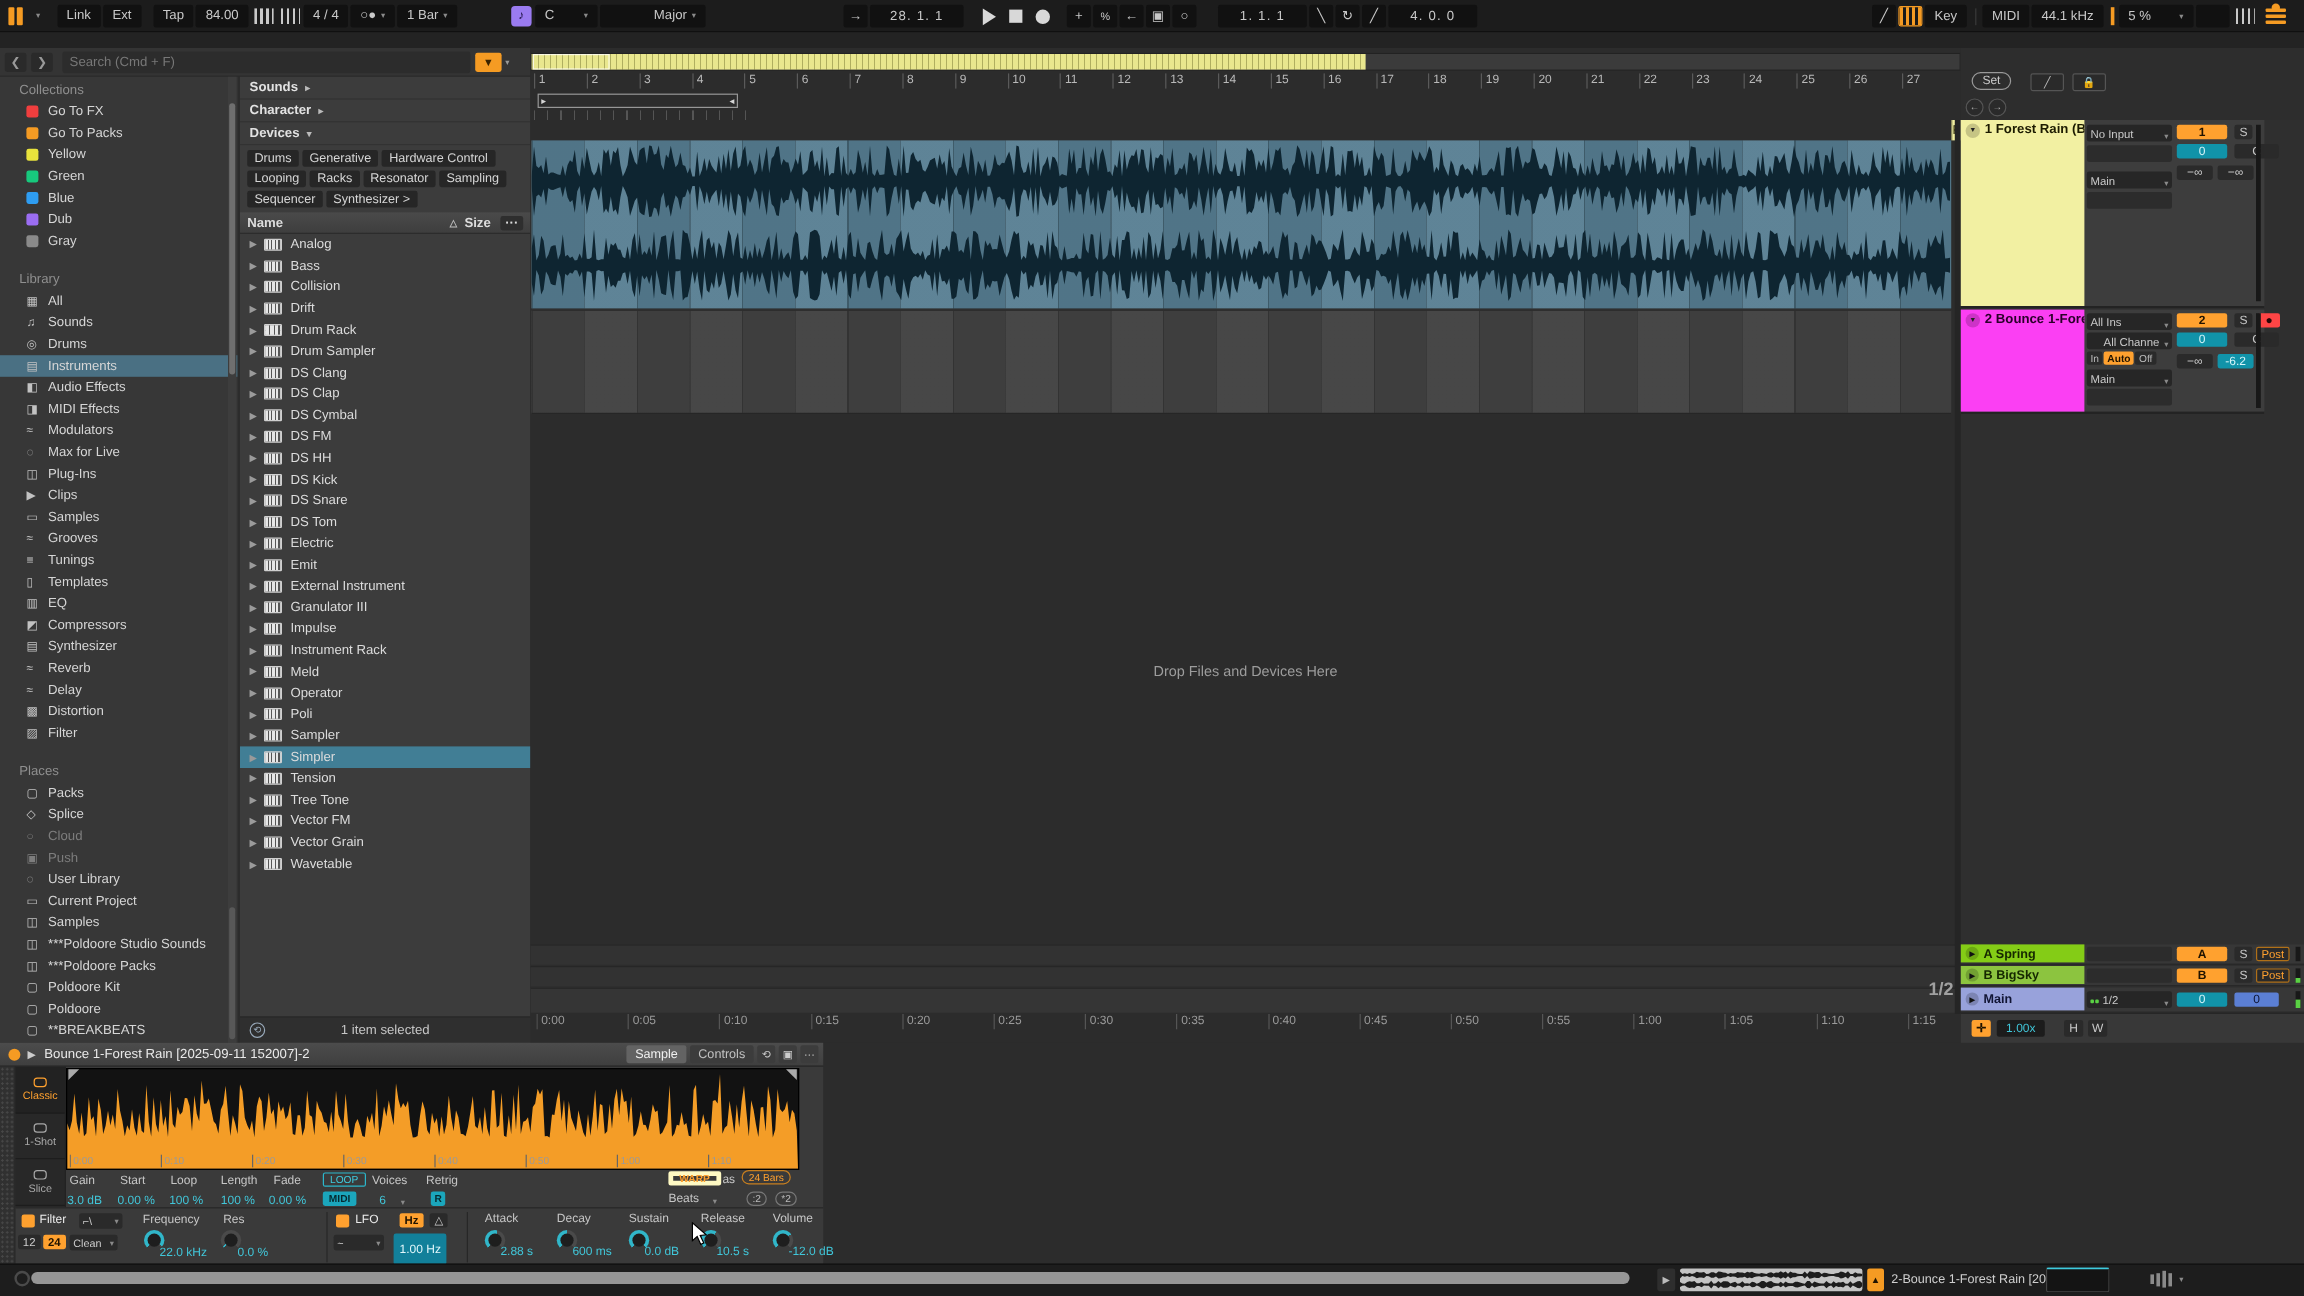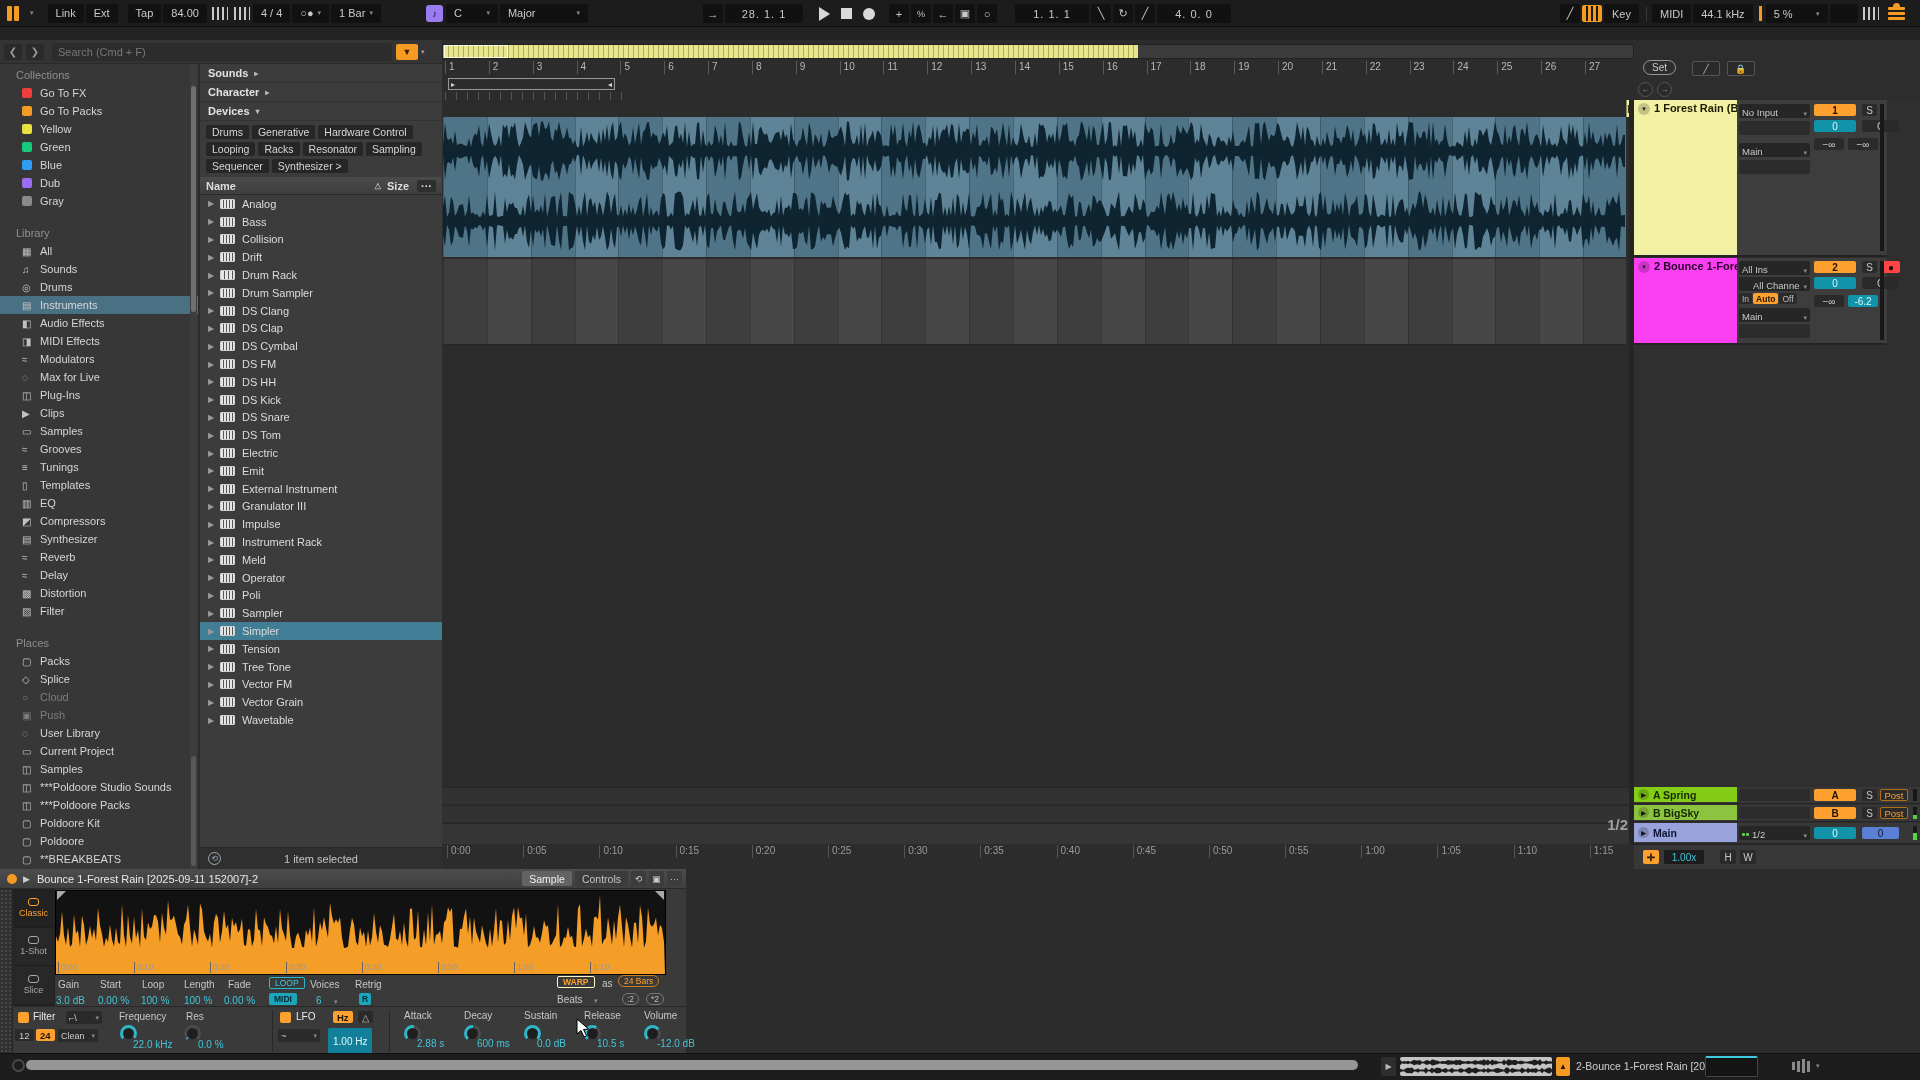--- a/index.html
+++ b/index.html
@@ -114,21 +114,21 @@
 .loopico{width:11px;height:8px;border:1px solid currentColor;border-radius:3px}
 #wavebox{left:55px;top:1px;width:611px;height:85px;background:#121212;border:1px solid #000}
 .lmark{position:absolute;top:0;width:0;height:0;border-top:9px solid #aaa}
 #wtimes{left:2px;top:71px;display:flex;width:606px;overflow:hidden}
 .wtime{flex:none;width:76px;border-left:1px solid #666;padding-left:2px;font-size:8.5px;color:#9a9a9a;height:11px}
 .plabel{position:absolute;color:#c6c6c6;font-size:10px;white-space:nowrap}
 .pvalue{position:absolute;color:#41c6d9;font-size:10px;white-space:nowrap}
 .chip2{position:absolute;font-size:8.5px;border-radius:2px;display:flex;align-items:center;justify-content:center;padding:0 5px;height:12px;white-space:nowrap}
 .chip2.loop{border:1px solid #2bb7cc;color:#3ecadd}
 .chip2.snap{background:#1ba6bc;color:#052a30;font-weight:bold}
-.chip2.warp{border:1px solid #fef9c3;color:#ffa12f;font-weight:bold}
+.chip2.warp{border:4px solid #fef9c3;color:#ffa12f;font-weight:bold}
 .chip2.rpill{border:1px solid #c87f1f;color:#ffa12f;border-radius:8px}
 .chip2.gpill{border:1px solid #777;color:#bbb;border-radius:7px;padding:0 4px}
 #botrow{left:13px;top:117px;width:673px;height:47px;background:#3a3a3a;border-top:1px solid #272727}
 .cb{position:absolute;width:11px;height:11px;background:#ffa12f;border-radius:2px}
 .dd{position:absolute;height:13px;background:#2a2a2a;border-radius:2px;color:#ccc;font-size:9px;display:flex;align-items:center;justify-content:space-between;padding:0 3px}
 .schip{position:absolute;height:12px;border-radius:2px;font-size:9.5px;display:flex;align-items:center;justify-content:center;padding:0 4px;background:#2a2a2a;color:#ccc}
 .schip.on{background:#ffa12f;color:#201300;font-weight:bold}
 .knob{position:absolute;width:17px;height:17px;border-radius:50%}
 .knob .cap{position:absolute;inset:3px;background:#1e1e1e;border-radius:50%}
 .vdiv{position:absolute;top:4px;bottom:4px;width:1px;background:#272727}
@@ -166,21 +166,21 @@
     <span class="tbox">
         <span>1 Bar</span>
         <span class="caret">▾</span>
       </span>
     <span style="width:40px"></span>
     <span class="scalechip">♪</span>
     <span class="tbox" style="width:52px;justify-content:space-between">
         <span>C</span>
         <span class="caret">▾</span>
       </span>
-    <span class="tbox" style="width:88px;justify-content:space-between">
+    <span class="tbox" style="width:88px;justify-content:flex-end">
         <span>Major</span>
         <span class="caret">▾</span>
       </span>
   </div>
   <div class="r flex" style="left:703px;top:4px;height:19px">
     <span class="tr-ic">→</span>
     <span class="tbox" style="width:78px;letter-spacing:1px">28. 1. 1</span>
     <span style="width:14px"></span>
     <span class="play" style="margin-right:11px"></span>
     <span class="stopsq" style="margin-right:11px"></span>
@@ -717,20 +717,21 @@
     <div class="r" id="beatticks"></div>
 
     <div class="r" id="clipnext">F</div>
     <div class="r" id="clipwave">
       <svg width="1183" height="140" style="position:absolute;left:0;top:0">
         <polygon id="arrwave-a" fill="#0e2531" points="0,30.0 2,5.0 4,21.4 6,22.9 8,20.5 10,27.4 12,13.5 14,28.4 16,26.8 18,26.7 20,27.6 22,28.4 24,28.9 26,20.7 28,29.7 30,20.5 32,16.5 34,18.3 36,7.7 38,25.5 40,30.0 42,13.4 44,23.9 46,6.3 48,16.2 50,25.5 52,29.2 54,26.2 56,18.1 58,29.9 60,7.4 62,11.2 64,7.4 66,21.2 68,8.6 70,10.7 72,5.6 74,20.6 76,30.0 78,26.1 80,20.6 82,5.0 84,11.3 86,17.7 88,20.5 90,8.4 92,6.5 94,5.7 96,19.2 98,4.2 100,4.6 102,12.0 104,11.1 106,4.3 108,20.1 110,24.6 112,11.7 114,14.6 116,4.4 118,14.5 120,22.3 122,19.6 124,10.1 126,20.4 128,21.3 130,27.5 132,22.6 134,30.0 136,30.0 138,9.2 140,29.8 142,24.4 144,14.7 146,25.4 148,15.4 150,21.2 152,24.2 154,26.8 156,13.1 158,27.5 160,11.2 162,23.8 164,7.4 166,25.4 168,11.0 170,5.1 172,23.7 174,21.0 176,8.9 178,4.6 180,22.1 182,15.9 184,20.6 186,28.8 188,24.7 190,10.0 192,26.7 194,16.4 196,5.5 198,27.4 200,15.1 202,12.8 204,5.6 206,4.9 208,20.9 210,15.4 212,18.3 214,18.4 216,27.2 218,22.5 220,15.0 222,20.3 224,8.8 226,28.9 228,26.9 230,24.7 232,10.0 234,7.9 236,22.2 238,16.6 240,26.0 242,5.3 244,30.0 246,14.0 248,29.6 250,27.2 252,27.3 254,6.5 256,4.9 258,29.6 260,12.6 262,27.2 264,29.4 266,23.6 268,28.7 270,26.6 272,7.7 274,15.2 276,27.0 278,17.7 280,29.5 282,4.5 284,27.4 286,29.7 288,23.9 290,28.8 292,28.7 294,28.2 296,4.3 298,7.4 300,19.8 302,28.7 304,29.7 306,15.1 308,29.7 310,4.4 312,27.1 314,26.9 316,12.5 318,9.6 320,15.6 322,17.9 324,16.2 326,24.4 328,26.1 330,22.1 332,16.7 334,15.4 336,14.5 338,23.6 340,11.6 342,20.5 344,17.2 346,29.7 348,6.4 350,21.7 352,26.3 354,29.8 356,23.4 358,22.2 360,10.1 362,21.0 364,28.8 366,5.3 368,13.6 370,30.0 372,17.0 374,21.0 376,26.8 378,16.0 380,29.4 382,29.3 384,23.2 386,11.5 388,19.9 390,21.2 392,18.7 394,19.1 396,13.6 398,9.2 400,16.7 402,29.0 404,4.3 406,5.1 408,21.5 410,27.2 412,26.1 414,17.6 416,29.4 418,6.7 420,29.0 422,5.3 424,30.0 426,21.8 428,18.8 430,13.3 432,25.3 434,13.5 436,14.5 438,18.6 440,29.8 442,27.9 444,28.8 446,29.5 448,6.8 450,19.6 452,7.6 454,28.2 456,23.0 458,23.1 460,5.6 462,23.9 464,29.9 466,13.3 468,20.8 470,4.6 472,26.0 474,11.6 476,6.7 478,15.6 480,26.6 482,25.8 484,29.8 486,19.8 488,23.1 490,8.1 492,30.0 494,8.3 496,24.5 498,16.6 500,12.3 502,12.9 504,7.1 506,21.2 508,7.3 510,7.9 512,22.1 514,27.0 516,5.8 518,25.7 520,14.1 522,15.1 524,11.4 526,12.6 528,28.6 530,14.4 532,21.7 534,6.4 536,29.0 538,27.8 540,22.8 542,24.3 544,18.9 546,29.5 548,9.8 550,11.6 552,17.8 554,11.8 556,29.0 558,18.9 560,5.2 562,18.3 564,28.7 566,7.0 568,29.9 570,19.5 572,26.5 574,28.7 576,22.6 578,6.3 580,17.2 582,25.6 584,26.2 586,18.5 588,29.7 590,29.7 592,15.5 594,29.6 596,6.0 598,9.0 600,7.4 602,11.9 604,25.3 606,16.6 608,21.8 610,15.9 612,26.9 614,6.2 616,25.2 618,18.4 620,7.3 622,8.8 624,5.4 626,23.2 628,25.1 630,22.7 632,29.4 634,21.1 636,18.0 638,4.1 640,7.2 642,15.5 644,23.3 646,7.6 648,25.8 650,8.4 652,12.9 654,28.1 656,27.7 658,15.6 660,4.8 662,27.5 664,22.0 666,4.6 668,6.0 670,30.0 672,28.0 674,29.8 676,10.9 678,29.0 680,8.8 682,9.1 684,8.3 686,23.0 688,9.6 690,21.7 692,13.4 694,29.7 696,28.8 698,22.3 700,30.0 702,4.6 704,12.8 706,16.7 708,10.3 710,13.4 712,29.6 714,29.0 716,28.2 718,6.1 720,25.7 722,29.4 724,29.9 726,27.2 728,17.0 730,27.1 732,24.7 734,7.6 736,13.4 738,17.1 740,9.3 742,13.7 744,17.1 746,12.4 748,4.8 750,8.8 752,27.2 754,22.0 756,25.5 758,6.5 760,20.6 762,25.2 764,29.6 766,16.5 768,20.3 770,28.5 772,29.9 774,21.3 776,19.6 778,24.7 780,23.3 782,25.5 784,29.3 786,19.3 788,25.9 790,13.3 792,29.0 794,29.1 796,28.7 798,25.0 800,22.9 802,26.3 804,17.8 806,8.8 808,29.2 810,29.2 812,5.9 814,6.4 816,5.5 818,26.9 820,7.8 822,4.4 824,14.9 826,23.9 828,17.3 830,19.2 832,17.7 834,6.3 836,7.8 838,16.2 840,23.4 842,23.8 844,19.0 846,21.6 848,28.8 850,29.7 852,21.0 854,5.0 856,13.4 858,23.3 860,8.8 862,28.8 864,9.2 866,13.4 868,22.8 870,23.6 872,30.0 874,18.4 876,26.7 878,29.6 880,20.7 882,28.6 884,14.4 886,24.1 888,29.5 890,27.2 892,8.9 894,21.6 896,20.8 898,26.4 900,19.8 902,20.6 904,7.4 906,13.6 908,24.8 910,12.4 912,29.9 914,27.0 916,21.3 918,10.1 920,19.4 922,16.3 924,27.9 926,11.3 928,26.6 930,5.9 932,7.6 934,19.8 936,13.8 938,28.5 940,26.3 942,21.3 944,28.1 946,11.9 948,28.3 950,21.2 952,29.3 954,5.5 956,19.5 958,19.0 960,13.5 962,30.0 964,17.3 966,4.9 968,5.5 970,6.0 972,29.6 974,14.0 976,20.4 978,21.3 980,14.5 982,14.5 984,24.3 986,4.8 988,29.3 990,4.8 992,25.1 994,21.8 996,28.2 998,24.3 1000,23.2 1002,7.1 1004,21.7 1006,29.8 1008,29.7 1010,28.6 1012,29.8 1014,24.5 1016,26.4 1018,27.7 1020,30.0 1022,13.2 1024,26.0 1026,9.2 1028,27.8 1030,30.0 1032,21.2 1034,28.2 1036,13.0 1038,13.5 1040,19.0 1042,14.8 1044,10.4 1046,23.8 1048,28.3 1050,17.7 1052,4.1 1054,13.9 1056,18.2 1058,26.3 1060,28.6 1062,7.6 1064,28.1 1066,18.6 1068,25.5 1070,10.9 1072,7.7 1074,21.4 1076,29.2 1078,12.2 1080,12.5 1082,19.5 1084,4.7 1086,22.4 1088,28.9 1090,26.0 1092,19.0 1094,16.9 1096,22.4 1098,30.0 1100,7.8 1102,20.4 1104,29.3 1106,20.1 1108,27.3 1110,28.6 1112,26.0 1114,29.9 1116,24.0 1118,9.2 1120,21.4 1122,24.6 1124,28.1 1126,5.3 1128,18.8 1130,7.5 1132,22.6 1134,11.4 1136,27.1 1138,29.4 1140,29.2 1142,14.6 1144,29.0 1146,5.0 1148,23.4 1150,13.7 1152,24.7 1154,27.3 1156,24.1 1158,17.5 1160,29.9 1162,15.1 1164,23.1 1166,15.8 1168,19.8 1170,28.2 1172,29.1 1174,6.8 1176,28.8 1178,26.4 1180,18.1 1182,17.7 1182,50.3 1180,49.9 1178,41.6 1176,39.2 1174,61.2 1172,38.9 1170,39.8 1168,48.2 1166,52.2 1164,44.9 1162,52.9 1160,38.1 1158,50.5 1156,43.9 1154,40.7 1152,43.3 1150,54.3 1148,44.6 1146,63.0 1144,39.0 1142,53.4 1140,38.8 1138,38.6 1136,40.9 1134,56.6 1132,45.4 1130,60.5 1128,49.2 1126,62.7 1124,39.9 1122,43.4 1120,46.6 1118,58.8 1116,44.0 1114,38.1 1112,42.0 1110,39.4 1108,40.7 1106,47.9 1104,38.7 1102,47.6 1100,60.2 1098,38.0 1096,45.6 1094,51.1 1092,49.0 1090,42.0 1088,39.1 1086,45.6 1084,63.3 1082,48.5 1080,55.5 1078,55.8 1076,38.8 1074,46.6 1072,60.3 1070,57.1 1068,42.5 1066,49.4 1064,39.9 1062,60.4 1060,39.4 1058,41.7 1056,49.8 1054,54.1 1052,63.9 1050,50.3 1048,39.7 1046,44.2 1044,57.6 1042,53.2 1040,49.0 1038,54.5 1036,55.0 1034,39.8 1032,46.8 1030,38.0 1028,40.2 1026,58.8 1024,42.0 1022,54.8 1020,38.0 1018,40.3 1016,41.6 1014,43.5 1012,38.2 1010,39.4 1008,38.3 1006,38.2 1004,46.3 1002,60.9 1000,44.8 998,43.7 996,39.8 994,46.2 992,42.9 990,63.2 988,38.7 986,63.2 984,43.7 982,53.5 980,53.5 978,46.7 976,47.6 974,54.0 972,38.4 970,62.0 968,62.5 966,63.1 964,50.7 962,38.0 960,54.5 958,49.0 956,48.5 954,62.5 952,38.7 950,46.8 948,39.7 946,56.1 944,39.9 942,46.7 940,41.7 938,39.5 936,54.2 934,48.2 932,60.4 930,62.1 928,41.4 926,56.7 924,40.1 922,51.7 920,48.6 918,57.9 916,46.7 914,41.0 912,38.1 910,55.6 908,43.2 906,54.4 904,60.6 902,47.4 900,48.2 898,41.6 896,47.2 894,46.4 892,59.1 890,40.8 888,38.5 886,43.9 884,53.6 882,39.4 880,47.3 878,38.4 876,41.3 874,49.6 872,38.0 870,44.4 868,45.2 866,54.6 864,58.8 862,39.2 860,59.2 858,44.7 856,54.6 854,63.0 852,47.0 850,38.3 848,39.2 846,46.4 844,49.0 842,44.2 840,44.6 838,51.8 836,60.2 834,61.7 832,50.3 830,48.8 828,50.7 826,44.1 824,53.1 822,63.6 820,60.2 818,41.1 816,62.5 814,61.6 812,62.1 810,38.8 808,38.8 806,59.2 804,50.2 802,41.7 800,45.1 798,43.0 796,39.3 794,38.9 792,39.0 790,54.7 788,42.1 786,48.7 784,38.7 782,42.5 780,44.7 778,43.3 776,48.4 774,46.7 772,38.1 770,39.5 768,47.7 766,51.5 764,38.4 762,42.8 760,47.4 758,61.5 756,42.5 754,46.0 752,40.8 750,59.2 748,63.2 746,55.6 744,50.9 742,54.3 740,58.7 738,50.9 736,54.6 734,60.4 732,43.3 730,40.9 728,51.0 726,40.8 724,38.1 722,38.6 720,42.3 718,61.9 716,39.8 714,39.0 712,38.4 710,54.6 708,57.7 706,51.3 704,55.2 702,63.4 700,38.0 698,45.7 696,39.2 694,38.3 692,54.6 690,46.3 688,58.4 686,45.0 684,59.7 682,58.9 680,59.2 678,39.0 676,57.1 674,38.2 672,40.0 670,38.0 668,62.0 666,63.4 664,46.0 662,40.5 660,63.2 658,52.4 656,40.3 654,39.9 652,55.1 650,59.6 648,42.2 646,60.4 644,44.7 642,52.5 640,60.8 638,63.9 636,50.0 634,46.9 632,38.6 630,45.3 628,42.9 626,44.8 624,62.6 622,59.2 620,60.7 618,49.6 616,42.8 614,61.8 612,41.1 610,52.1 608,46.2 606,51.4 604,42.7 602,56.1 600,60.6 598,59.0 596,62.0 594,38.4 592,52.5 590,38.3 588,38.3 586,49.5 584,41.8 582,42.4 580,50.8 578,61.7 576,45.4 574,39.3 572,41.5 570,48.5 568,38.1 566,61.0 564,39.3 562,49.7 560,62.8 558,49.1 556,39.0 554,56.2 552,50.2 550,56.4 548,58.2 546,38.5 544,49.1 542,43.7 540,45.2 538,40.2 536,39.0 534,61.6 532,46.3 530,53.6 528,39.4 526,55.4 524,56.6 522,52.9 520,53.9 518,42.3 516,62.2 514,41.0 512,45.9 510,60.1 508,60.7 506,46.8 504,60.9 502,55.1 500,55.7 498,51.4 496,43.5 494,59.7 492,38.0 490,59.9 488,44.9 486,48.2 484,38.2 482,42.2 480,41.4 478,52.4 476,61.3 474,56.4 472,42.0 470,63.4 468,47.2 466,54.7 464,38.1 462,44.1 460,62.4 458,44.9 456,45.0 454,39.8 452,60.4 450,48.4 448,61.2 446,38.5 444,39.2 442,40.1 440,38.2 438,49.4 436,53.5 434,54.5 432,42.7 430,54.7 428,49.2 426,46.2 424,38.0 422,62.7 420,39.0 418,61.3 416,38.6 414,50.4 412,41.9 410,40.8 408,46.5 406,62.9 404,63.7 402,39.0 400,51.3 398,58.8 396,54.4 394,48.9 392,49.3 390,46.8 388,48.1 386,56.5 384,44.8 382,38.7 380,38.6 378,52.0 376,41.2 374,47.0 372,51.0 370,38.0 368,54.4 366,62.7 364,39.2 362,47.0 360,57.9 358,45.8 356,44.6 354,38.2 352,41.7 350,46.3 348,61.6 346,38.3 344,50.8 342,47.5 340,56.4 338,44.4 336,53.5 334,52.6 332,51.3 330,45.9 328,41.9 326,43.6 324,51.8 322,50.1 320,52.4 318,58.4 316,55.5 314,41.1 312,40.9 310,63.6 308,38.3 306,52.9 304,38.3 302,39.3 300,48.2 298,60.6 296,63.7 294,39.8 292,39.3 290,39.2 288,44.1 286,38.3 284,40.6 282,63.5 280,38.5 278,50.3 276,41.0 274,52.8 272,60.3 270,41.4 268,39.3 266,44.4 264,38.6 262,40.8 260,55.4 258,38.4 256,63.1 254,61.5 252,40.7 250,40.8 248,38.4 246,54.0 244,38.0 242,62.7 240,42.0 238,51.4 236,45.8 234,60.1 232,58.0 230,43.3 228,41.1 226,39.1 224,59.2 222,47.7 220,53.0 218,45.5 216,40.8 214,49.6 212,49.7 210,52.6 208,47.1 206,63.1 204,62.4 202,55.2 200,52.9 198,40.6 196,62.5 194,51.6 192,41.3 190,58.0 188,43.3 186,39.2 184,47.4 182,52.1 180,45.9 178,63.4 176,59.1 174,47.0 172,44.3 170,62.9 168,57.0 166,42.6 164,60.6 162,44.2 160,56.8 158,40.5 156,54.9 154,41.2 152,43.8 150,46.8 148,52.6 146,42.6 144,53.3 142,43.6 140,38.2 138,58.8 136,38.0 134,38.0 132,45.4 130,40.5 128,46.7 126,47.6 124,57.9 122,48.4 120,45.7 118,53.5 116,63.6 114,53.4 112,56.3 110,43.4 108,47.9 106,63.7 104,56.9 102,56.0 100,63.4 98,63.8 96,48.8 94,62.3 92,61.5 90,59.6 88,47.5 86,50.3 84,56.7 82,63.0 80,47.4 78,41.9 76,38.0 74,47.4 72,62.4 70,57.3 68,59.4 66,46.8 64,60.6 62,56.8 60,60.6 58,38.1 56,49.9 54,41.8 52,38.8 50,42.5 48,51.8 46,61.7 44,44.1 42,54.6 40,38.0 38,42.5 36,60.3 34,49.7 32,51.5 30,47.5 28,38.3 26,47.3 24,39.1 22,39.6 20,40.4 18,41.3 16,41.2 14,39.6 12,54.5 10,40.6 8,47.5 6,45.1 4,46.6 2,63.0 0,38.0"></polygon>
         <polygon id="arrwave-b" fill="#0e2531" points="0,90.1 2,78.3 4,100.0 6,95.5 8,79.5 10,83.7 12,98.8 14,95.3 16,88.6 18,87.6 20,87.3 22,99.5 24,94.4 26,78.2 28,96.8 30,95.3 32,98.0 34,96.8 36,100.0 38,99.6 40,94.2 42,98.7 44,77.3 46,98.7 48,98.8 50,97.3 52,74.2 54,99.2 56,99.9 58,99.0 60,99.1 62,81.0 64,95.2 66,85.9 68,87.7 70,85.2 72,91.0 74,91.1 76,97.2 78,98.2 80,88.3 82,99.4 84,83.1 86,77.2 88,95.4 90,78.1 92,95.7 94,92.1 96,95.1 98,88.3 100,96.2 102,75.8 104,99.9 106,91.8 108,80.6 110,79.6 112,79.1 114,99.9 116,84.2 118,74.9 120,99.0 122,99.0 124,99.5 126,74.5 128,77.0 130,77.5 132,86.5 134,99.2 136,88.3 138,98.8 140,84.0 142,74.6 144,99.1 146,83.2 148,81.0 150,89.9 152,84.4 154,98.6 156,85.0 158,88.6 160,99.1 162,87.4 164,74.6 166,79.5 168,96.6 170,83.0 172,76.5 174,97.5 176,98.8 178,87.8 180,99.8 182,91.4 184,98.6 186,85.6 188,97.3 190,89.4 192,98.4 194,92.4 196,83.6 198,79.6 200,99.9 202,89.6 204,76.0 206,99.9 208,89.9 210,99.1 212,95.5 214,93.2 216,99.7 218,81.6 220,75.8 222,78.3 224,99.4 226,99.4 228,95.4 230,99.4 232,76.7 234,75.4 236,74.5 238,75.3 240,79.7 242,99.8 244,96.0 246,98.2 248,90.5 250,82.5 252,94.6 254,78.4 256,97.7 258,99.4 260,88.6 262,100.0 264,79.5 266,76.1 268,96.4 270,97.3 272,81.4 274,93.6 276,96.9 278,99.7 280,85.7 282,84.5 284,92.3 286,98.1 288,99.7 290,84.4 292,74.4 294,93.6 296,95.6 298,94.2 300,86.0 302,97.1 304,82.0 306,78.9 308,74.8 310,92.5 312,83.5 314,76.0 316,90.0 318,93.9 320,95.3 322,93.5 324,96.6 326,91.9 328,99.7 330,96.2 332,95.3 334,82.2 336,98.8 338,78.2 340,99.0 342,90.5 344,91.0 346,87.6 348,93.1 350,76.0 352,76.0 354,78.0 356,92.7 358,91.1 360,93.9 362,83.4 364,80.1 366,99.4 368,75.5 370,75.9 372,78.4 374,91.6 376,99.7 378,83.3 380,88.1 382,85.1 384,91.0 386,90.4 388,90.8 390,78.4 392,86.4 394,93.9 396,97.5 398,92.3 400,82.6 402,75.3 404,78.5 406,76.8 408,99.7 410,96.2 412,98.6 414,83.3 416,87.8 418,85.4 420,94.7 422,98.8 424,87.1 426,87.8 428,96.2 430,76.3 432,99.4 434,75.5 436,87.4 438,89.4 440,98.0 442,100.0 444,88.0 446,99.2 448,98.8 450,98.1 452,97.9 454,94.3 456,98.9 458,98.4 460,76.8 462,90.9 464,94.3 466,77.9 468,78.6 470,97.1 472,99.7 474,75.4 476,99.4 478,98.3 480,95.4 482,81.0 484,95.3 486,98.1 488,79.4 490,99.9 492,83.1 494,82.9 496,75.8 498,76.8 500,99.1 502,89.7 504,99.7 506,89.1 508,98.7 510,80.1 512,99.8 514,76.4 516,80.6 518,99.5 520,85.1 522,98.5 524,91.0 526,75.6 528,99.1 530,99.7 532,98.4 534,89.9 536,89.9 538,86.9 540,75.8 542,91.7 544,91.6 546,83.2 548,76.1 550,99.3 552,92.7 554,99.3 556,74.6 558,83.9 560,81.5 562,99.0 564,96.7 566,99.6 568,74.1 570,83.2 572,99.9 574,81.3 576,87.3 578,95.6 580,84.5 582,75.1 584,95.3 586,85.3 588,80.6 590,92.8 592,99.6 594,89.8 596,99.9 598,89.8 600,95.8 602,88.0 604,90.7 606,83.6 608,84.9 610,95.6 612,91.8 614,95.4 616,92.6 618,88.0 620,97.8 622,98.5 624,85.8 626,75.8 628,81.2 630,78.1 632,99.3 634,99.7 636,84.5 638,86.0 640,98.9 642,99.0 644,92.3 646,86.8 648,95.6 650,77.9 652,80.2 654,87.1 656,83.2 658,83.8 660,88.4 662,93.5 664,99.5 666,98.6 668,86.2 670,88.8 672,92.1 674,82.5 676,74.2 678,99.2 680,99.3 682,98.6 684,93.4 686,88.7 688,93.7 690,96.3 692,75.9 694,83.1 696,92.9 698,92.5 700,82.0 702,86.6 704,99.9 706,99.2 708,94.5 710,95.2 712,94.2 714,88.3 716,92.5 718,75.1 720,87.3 722,97.9 724,79.3 726,75.9 728,84.6 730,74.6 732,82.7 734,94.0 736,86.1 738,94.1 740,80.2 742,91.8 744,86.6 746,96.8 748,97.1 750,74.7 752,97.6 754,100.0 756,94.9 758,84.9 760,96.9 762,96.7 764,77.2 766,92.5 768,75.6 770,76.9 772,76.8 774,99.6 776,93.3 778,99.8 780,88.2 782,97.2 784,93.5 786,96.6 788,99.8 790,82.4 792,91.0 794,92.3 796,98.9 798,95.5 800,99.4 802,100.0 804,83.3 806,98.4 808,79.3 810,86.9 812,96.0 814,74.2 816,77.8 818,97.5 820,96.1 822,87.9 824,81.0 826,91.2 828,93.6 830,97.2 832,83.0 834,98.5 836,98.0 838,86.8 840,87.2 842,99.5 844,85.0 846,91.8 848,97.6 850,96.9 852,93.7 854,78.8 856,89.5 858,89.3 860,88.9 862,77.5 864,95.3 866,99.4 868,94.8 870,77.7 872,100.0 874,98.1 876,77.6 878,74.7 880,94.2 882,77.3 884,96.3 886,97.8 888,96.1 890,81.8 892,95.9 894,85.8 896,93.4 898,84.1 900,98.3 902,75.6 904,84.5 906,100.0 908,88.4 910,86.7 912,84.5 914,78.5 916,97.7 918,97.8 920,95.2 922,76.6 924,79.2 926,94.9 928,100.0 930,76.7 932,87.2 934,99.6 936,100.0 938,97.4 940,97.9 942,99.2 944,76.1 946,99.2 948,99.9 950,76.9 952,100.0 954,90.9 956,85.3 958,82.5 960,82.6 962,95.9 964,90.0 966,99.7 968,93.0 970,85.5 972,91.9 974,85.7 976,74.1 978,76.5 980,91.2 982,76.9 984,83.9 986,95.1 988,96.5 990,90.3 992,99.0 994,82.4 996,93.9 998,99.8 1000,78.1 1002,100.0 1004,91.8 1006,81.6 1008,93.0 1010,97.0 1012,75.4 1014,90.5 1016,97.8 1018,99.0 1020,90.5 1022,76.2 1024,77.8 1026,99.7 1028,99.9 1030,99.0 1032,74.8 1034,76.2 1036,78.3 1038,77.0 1040,88.6 1042,92.3 1044,96.9 1046,91.6 1048,78.7 1050,86.8 1052,88.6 1054,97.5 1056,97.7 1058,82.2 1060,93.6 1062,87.7 1064,78.0 1066,98.7 1068,92.0 1070,83.4 1072,83.5 1074,90.3 1076,77.9 1078,92.1 1080,95.0 1082,99.8 1084,87.8 1086,99.9 1088,76.2 1090,87.1 1092,91.5 1094,84.5 1096,95.3 1098,95.6 1100,99.6 1102,92.2 1104,95.5 1106,94.5 1108,84.9 1110,100.0 1112,75.6 1114,97.7 1116,99.9 1118,96.3 1120,97.1 1122,90.0 1124,96.8 1126,83.4 1128,83.2 1130,98.8 1132,96.5 1134,89.6 1136,94.9 1138,99.5 1140,75.4 1142,84.9 1144,86.5 1146,78.4 1148,97.5 1150,83.8 1152,100.0 1154,95.8 1156,90.0 1158,97.7 1160,98.4 1162,97.3 1164,81.4 1166,89.0 1168,83.9 1170,79.0 1172,84.8 1174,86.9 1176,74.2 1178,98.5 1180,98.3 1182,97.8 1182,110.2 1180,109.7 1178,109.5 1176,133.8 1174,121.1 1172,123.2 1170,129.0 1168,124.1 1166,119.0 1164,126.6 1162,110.7 1160,109.6 1158,110.3 1156,118.0 1154,112.2 1152,108.0 1150,124.2 1148,110.5 1146,129.6 1144,121.5 1142,123.1 1140,132.6 1138,108.5 1136,113.1 1134,118.4 1132,111.5 1130,109.2 1128,124.8 1126,124.6 1124,111.2 1122,118.0 1120,110.9 1118,111.7 1116,108.1 1114,110.3 1112,132.4 1110,108.0 1108,123.1 1106,113.5 1104,112.5 1102,115.8 1100,108.4 1098,112.4 1096,112.7 1094,123.5 1092,116.5 1090,120.9 1088,131.8 1086,108.1 1084,120.2 1082,108.2 1080,113.0 1078,115.9 1076,130.1 1074,117.7 1072,124.5 1070,124.6 1068,116.0 1066,109.3 1064,130.0 1062,120.3 1060,114.4 1058,125.8 1056,110.3 1054,110.5 1052,119.4 1050,121.2 1048,129.3 1046,116.4 1044,111.1 1042,115.7 1040,119.4 1038,131.0 1036,129.7 1034,131.8 1032,133.2 1030,109.0 1028,108.1 1026,108.3 1024,130.2 1022,131.8 1020,117.5 1018,109.0 1016,110.2 1014,117.5 1012,132.6 1010,111.0 1008,115.0 1006,126.4 1004,116.2 1002,108.0 1000,129.9 998,108.2 996,114.1 994,125.6 992,109.0 990,117.7 988,111.5 986,112.9 984,124.1 982,131.1 980,116.8 978,131.5 976,133.9 974,122.3 972,116.1 970,122.5 968,115.0 966,108.3 964,118.0 962,112.1 960,125.4 958,125.5 956,122.7 954,117.1 952,108.0 950,131.1 948,108.1 946,108.8 944,131.9 942,108.8 940,110.1 938,110.6 936,108.0 934,108.4 932,120.8 930,131.3 928,108.0 926,113.1 924,128.8 922,131.4 920,112.8 918,110.2 916,110.3 914,129.5 912,123.5 910,121.3 908,119.6 906,108.0 904,123.5 902,132.4 900,109.7 898,123.9 896,114.6 894,122.2 892,112.1 890,126.2 888,111.9 886,110.2 884,111.7 882,130.7 880,113.8 878,133.3 876,130.4 874,109.9 872,108.0 870,130.3 868,113.2 866,108.6 864,112.7 862,130.5 860,119.1 858,118.7 856,118.5 854,129.2 852,114.3 850,111.1 848,110.4 846,116.2 844,123.0 842,108.5 840,120.8 838,121.2 836,110.0 834,109.5 832,125.0 830,110.8 828,114.4 826,116.8 824,127.0 822,120.1 820,111.9 818,110.5 816,130.2 814,133.8 812,112.0 810,121.1 808,128.7 806,109.6 804,124.7 802,108.0 800,108.6 798,112.5 796,109.1 794,115.7 792,117.0 790,125.6 788,108.2 786,111.4 784,114.5 782,110.8 780,119.8 778,108.2 776,114.7 774,108.4 772,131.2 770,131.1 768,132.4 766,115.5 764,130.8 762,111.3 760,111.1 758,123.1 756,113.1 754,108.0 752,110.4 750,133.3 748,110.9 746,111.2 744,121.4 742,116.2 740,127.8 738,113.9 736,121.9 734,114.0 732,125.3 730,133.4 728,123.4 726,132.1 724,128.7 722,110.1 720,120.7 718,132.9 716,115.5 714,119.7 712,113.8 710,112.8 708,113.5 706,108.8 704,108.1 702,121.4 700,126.0 698,115.5 696,115.1 694,124.9 692,132.1 690,111.7 688,114.3 686,119.3 684,114.6 682,109.4 680,108.7 678,108.8 676,133.8 674,125.5 672,115.9 670,119.2 668,121.8 666,109.4 664,108.5 662,114.5 660,119.6 658,124.2 656,124.8 654,120.9 652,127.8 650,130.1 648,112.4 646,121.2 644,115.7 642,109.0 640,109.1 638,122.0 636,123.5 634,108.3 632,108.7 630,129.9 628,126.8 626,132.2 624,122.2 622,109.5 620,110.2 618,120.0 616,115.4 614,112.6 612,116.2 610,112.4 608,123.1 606,124.4 604,117.3 602,120.0 600,112.2 598,118.2 596,108.1 594,118.2 592,108.4 590,115.2 588,127.4 586,122.7 584,112.7 582,132.9 580,123.5 578,112.4 576,120.7 574,126.7 572,108.1 570,124.8 568,133.9 566,108.4 564,111.3 562,109.0 560,126.5 558,124.1 556,133.4 554,108.7 552,115.3 550,108.7 548,131.9 546,124.8 544,116.4 542,116.3 540,132.2 538,121.1 536,118.1 534,118.1 532,109.6 530,108.3 528,108.9 526,132.4 524,117.0 522,109.5 520,122.9 518,108.5 516,127.4 514,131.6 512,108.2 510,127.9 508,109.3 506,118.9 504,108.3 502,118.3 500,108.9 498,131.2 496,132.2 494,125.1 492,124.9 490,108.1 488,128.6 486,109.9 484,112.7 482,127.0 480,112.6 478,109.7 476,108.6 474,132.6 472,108.3 470,110.9 468,129.4 466,130.1 464,113.7 462,117.1 460,131.2 458,109.6 456,109.1 454,113.7 452,110.1 450,109.9 448,109.2 446,108.8 444,120.0 442,108.0 440,110.0 438,118.6 436,120.6 434,132.5 432,108.6 430,131.7 428,111.8 426,120.2 424,120.9 422,109.2 420,113.3 418,122.6 416,120.2 414,124.7 412,109.4 410,111.8 408,108.3 406,131.2 404,129.5 402,132.7 400,125.4 398,115.7 396,110.5 394,114.1 392,121.6 390,129.6 388,117.2 386,117.6 384,117.0 382,122.9 380,119.9 378,124.7 376,108.3 374,116.4 372,129.6 370,132.1 368,132.5 366,108.6 364,127.9 362,124.6 360,114.1 358,116.9 356,115.3 354,130.0 352,132.0 350,132.0 348,114.9 346,120.4 344,117.0 342,117.5 340,109.0 338,129.8 336,109.2 334,125.8 332,112.7 330,111.8 328,108.3 326,116.1 324,111.4 322,114.5 320,112.7 318,114.1 316,118.0 314,132.0 312,124.5 310,115.5 308,133.2 306,129.1 304,126.0 302,110.9 300,122.0 298,113.8 296,112.4 294,114.4 292,133.6 290,123.6 288,108.3 286,109.9 284,115.7 282,123.5 280,122.3 278,108.3 276,111.1 274,114.4 272,126.6 270,110.7 268,111.6 266,131.9 264,128.5 262,108.0 260,119.4 258,108.6 256,110.3 254,129.6 252,113.4 250,125.5 248,117.5 246,109.8 244,112.0 242,108.2 240,128.3 238,132.7 236,133.5 234,132.6 232,131.3 230,108.6 228,112.6 226,108.6 224,108.6 222,129.7 220,132.2 218,126.4 216,108.3 214,114.8 212,112.5 210,108.9 208,118.1 206,108.1 204,132.0 202,118.4 200,108.1 198,128.4 196,124.4 194,115.6 192,109.6 190,118.6 188,110.7 186,122.4 184,109.4 182,116.6 180,108.2 178,120.2 176,109.2 174,110.5 172,131.5 170,125.0 168,111.4 166,128.5 164,133.4 162,120.6 160,108.9 158,119.4 156,123.0 154,109.4 152,123.6 150,118.1 148,127.0 146,124.8 144,108.9 142,133.4 140,124.0 138,109.2 136,119.7 134,108.8 132,121.5 130,130.5 128,131.0 126,133.5 124,108.5 122,109.0 120,109.0 118,133.1 116,123.8 114,108.1 112,128.9 110,128.4 108,127.4 106,116.2 104,108.1 102,132.2 100,111.8 98,119.7 96,112.9 94,115.9 92,112.3 90,129.9 88,112.6 86,130.8 84,124.9 82,108.6 80,119.7 78,109.8 76,110.8 74,116.9 72,117.0 70,122.8 68,120.3 66,122.1 64,112.8 62,127.0 60,108.9 58,109.0 56,108.1 54,108.8 52,133.8 50,110.7 48,109.2 46,109.3 44,130.7 42,109.3 40,113.8 38,108.4 36,108.0 34,111.2 32,110.0 30,112.7 28,111.2 26,129.8 24,113.6 22,108.5 20,120.7 18,120.4 16,119.4 14,112.7 12,109.2 10,124.3 8,128.5 6,112.5 4,108.0 2,129.7 0,117.9"></polygon>
       </svg>
     </div>
     <div class="r" id="lane2"></div>
+    <div class="r" id="drophint1">Drop Files and Devices Here</div>
 
     <div class="r retlane" style="top:747px"></div>
     <div class="r retlane" style="top:765px"></div>
     <div class="r retlane" style="top:783px;height:21px;background:#353535"></div>
 
     <div class="r" id="timeruler">
 
     <span class="time-lb">0:00</span>
         <span class="time-lb">0:05</span>
         <span class="time-lb">0:10</span>

